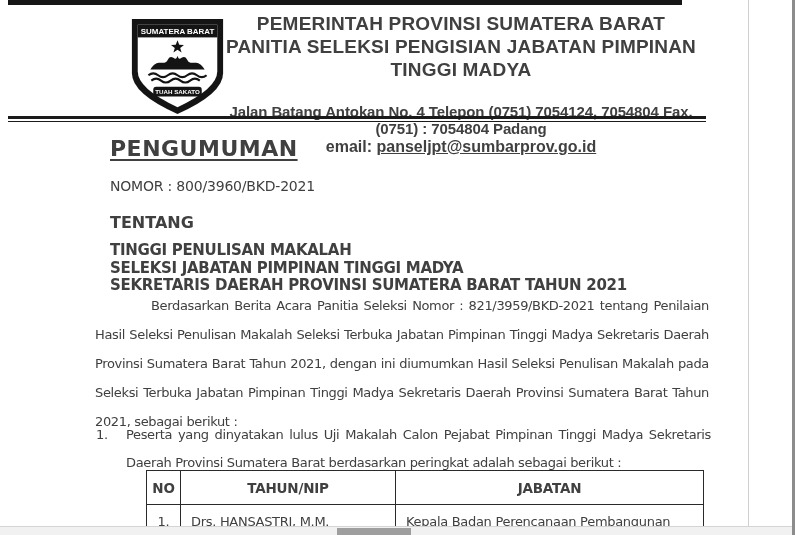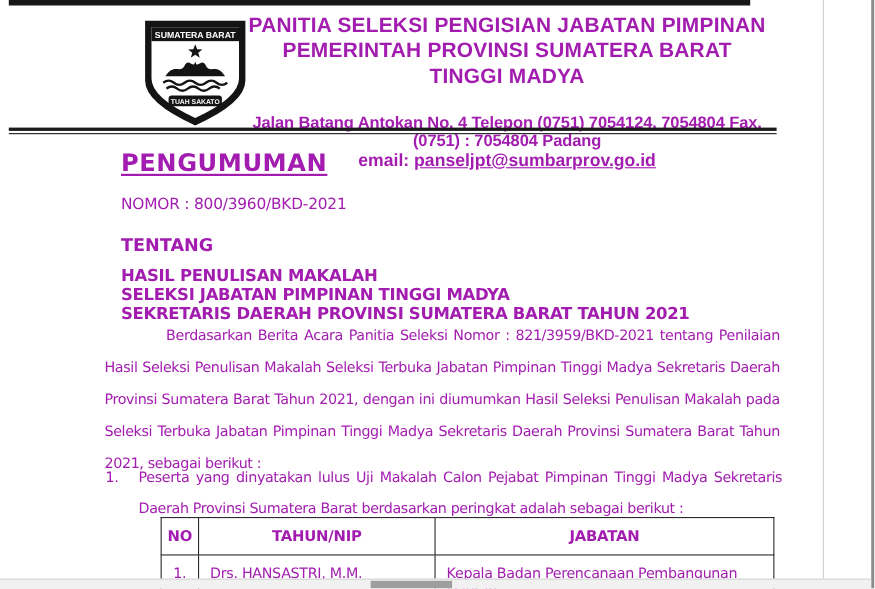--- a/index.html
+++ b/index.html
@@ -1,19 +1,19 @@
 <!DOCTYPE html>
 <html><head>
 <meta charset="utf-8">
 <style>
   * { margin:0; padding:0; box-sizing:border-box; }
   html,body { background:#e8e8e8; }
   .screen {
     position:relative; width:795px; height:535px; background:#ffffff;
-    overflow:hidden; font-family:"DejaVu Sans", sans-serif; color:#a21caf;
+    overflow:hidden; font-family:"DejaVu Sans", sans-serif; color:#404040;
   }
   .win-right-border { position:absolute; top:0; right:0; width:3px; height:535px; background:#8c8c8c; }
   .page-edge-line { position:absolute; left:748px; top:0; height:526px; width:1px; background:#cfcfcf; }
   .top-scan-bar { position:absolute; left:8px; top:0; width:674px; height:5px; background:#161616; }
 
   
   .kop { position:absolute; top:12px; left:0; width:100%; }
   .kop-logo { position:absolute; left:128px; top:6px; width:99px; height:97px; }
   .seal-svg text { font-family:"Liberation Sans", sans-serif; }
   .kop-text { margin-left:222px; width:478px; text-align:center; font-family:"Liberation Sans", sans-serif; }
@@ -72,39 +72,39 @@
         <text x="50" y="17" font-size="8.2" font-weight="bold" fill="#ffffff" text-anchor="middle">SUMATERA BARAT</text>
         <path d="M50,23 l1.8,4.6 4.9,0.2 -3.9,3 1.4,4.7 -4.2,-2.8 -4.2,2.8 1.4,-4.7 -3.9,-3 4.9,-0.2 Z" fill="#141414"></path>
         <path d="M22,53 C30,40 36,51 40,43 C44,35 48,47 50,39 C52,47 56,35 60,43 C64,51 70,40 78,53 Z" fill="#141414"></path>
         <path d="M20,59 q5,-4 10,0 t10,0 t10,0 t10,0 t10,0 t10,0" stroke="#141414" fill="none" stroke-width="2.2"></path>
         <path d="M23,64.5 q5,-4 10,0 t10,0 t10,0 t10,0 t10,0" stroke="#141414" fill="none" stroke-width="2.2"></path>
         <rect x="25" y="71" width="50" height="10" rx="3" fill="#141414"></rect>
         <text x="50" y="78.5" font-size="6.4" font-weight="bold" fill="#ffffff" text-anchor="middle">TUAH SAKATO</text>
       </svg>
     </div>
     <div class="kop-text">
+      <div class="org-line">PEMERINTAH PROVINSI SUMATERA BARAT</div>
       <div class="org-line">PANITIA SELEKSI PENGISIAN JABATAN PIMPINAN</div>
-      <div class="org-line">PEMERINTAH PROVINSI SUMATERA BARAT</div>
       <div class="org-line">TINGGI MADYA</div>
       <div class="addr-line">Jalan Batang Antokan No. 4 Telepon (0751) 7054124, 7054804 Fax. (0751) : 7054804 Padang</div>
       <div class="email-line">
         <span>email:</span>
         <span class="email-addr">panseljpt@sumbarprov.go.id</span>
       </div>
     </div>
   </div>
 
   <div class="header-divider"></div>
 
   <div class="title-block">
     <div><span class="pengumuman">PENGUMUMAN</span></div>
     <div class="nomor">NOMOR : 800/3960/BKD-2021</div>
     <div class="tentang">TENTANG</div>
     <div class="subject">
-      <div>HASIL PENULISAN MAKALAH</div>
+      <div>TINGGI PENULISAN MAKALAH</div>
       <div>SELEKSI JABATAN PIMPINAN TINGGI MADYA</div>
       <div>SEKRETARIS DAERAH PROVINSI SUMATERA BARAT TAHUN 2021</div>
     </div>
   </div>
 
   <div class="opening-paragraph">Berdasarkan Berita Acara Panitia Seleksi Nomor : 821/3959/BKD-2021 tentang Penilaian Hasil Seleksi Penulisan Makalah Seleksi Terbuka Jabatan Pimpinan Tinggi Madya Sekretaris Daerah Provinsi Sumatera Barat Tahun 2021, dengan ini diumumkan Hasil Seleksi Penulisan Makalah pada Seleksi Terbuka Jabatan Pimpinan Tinggi Madya Sekretaris Daerah Provinsi Sumatera Barat Tahun 2021, sebagai berikut :</div>
 
   <div class="list-item">
     <div class="list-num">1.</div>
     <div class="list-text">Peserta yang dinyatakan lulus Uji Makalah Calon Pejabat Pimpinan Tinggi Madya Sekretaris Daerah Provinsi Sumatera Barat berdasarkan peringkat adalah sebagai berikut :</div>

